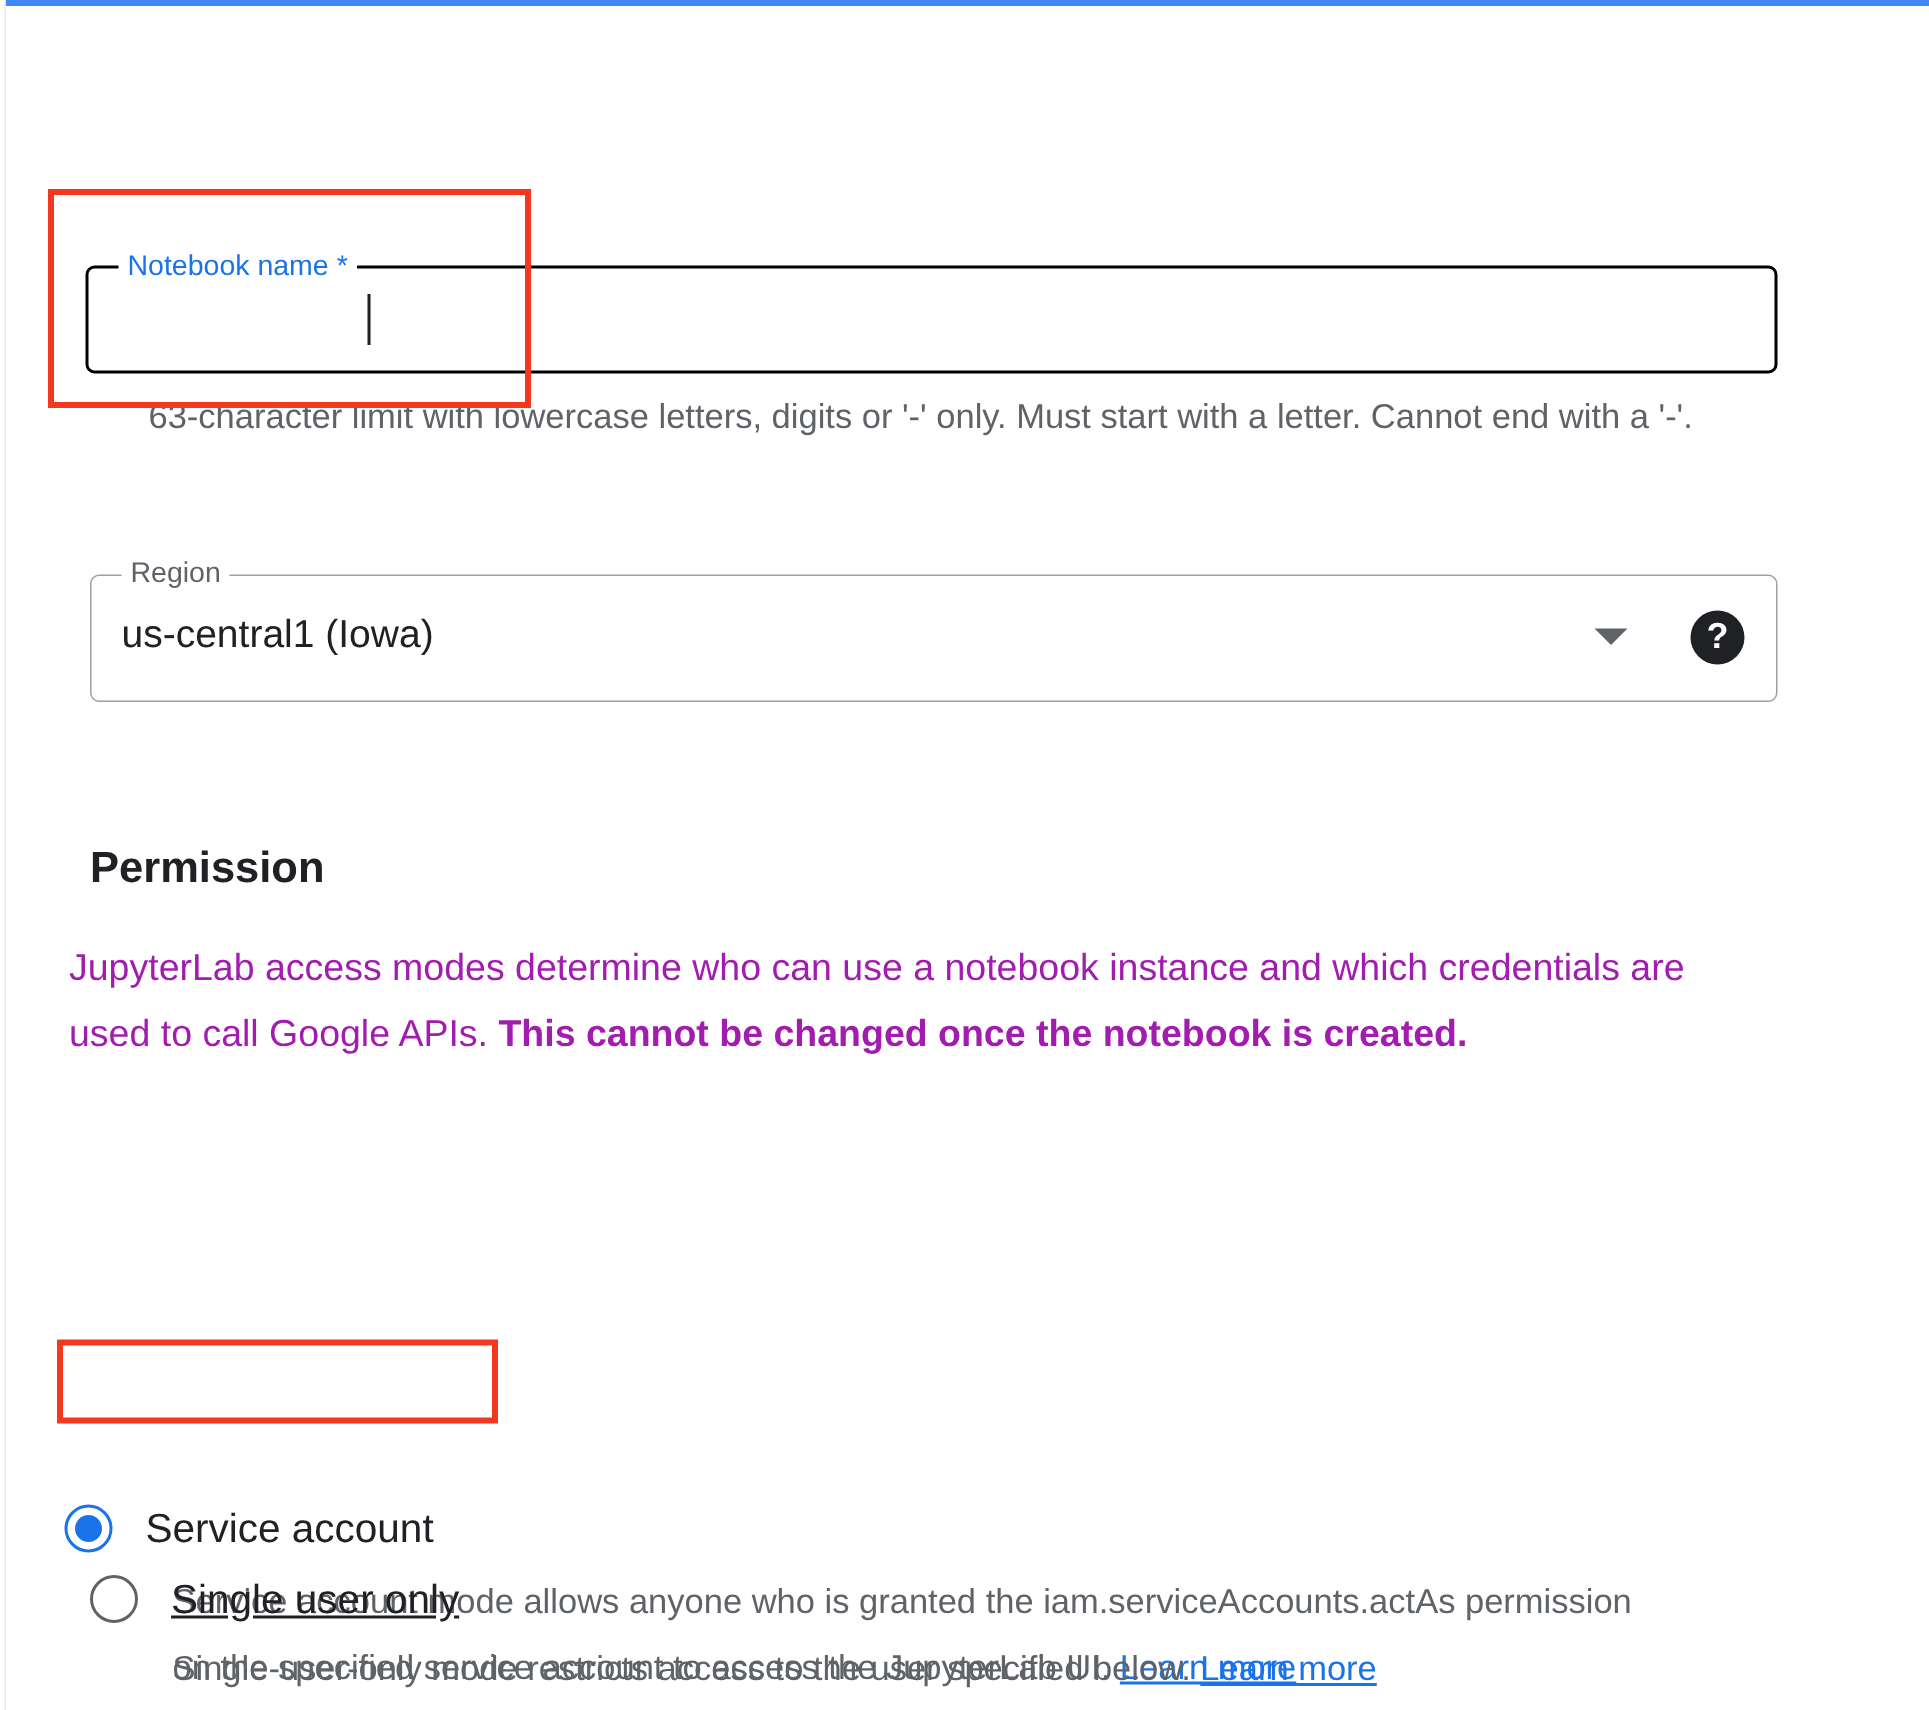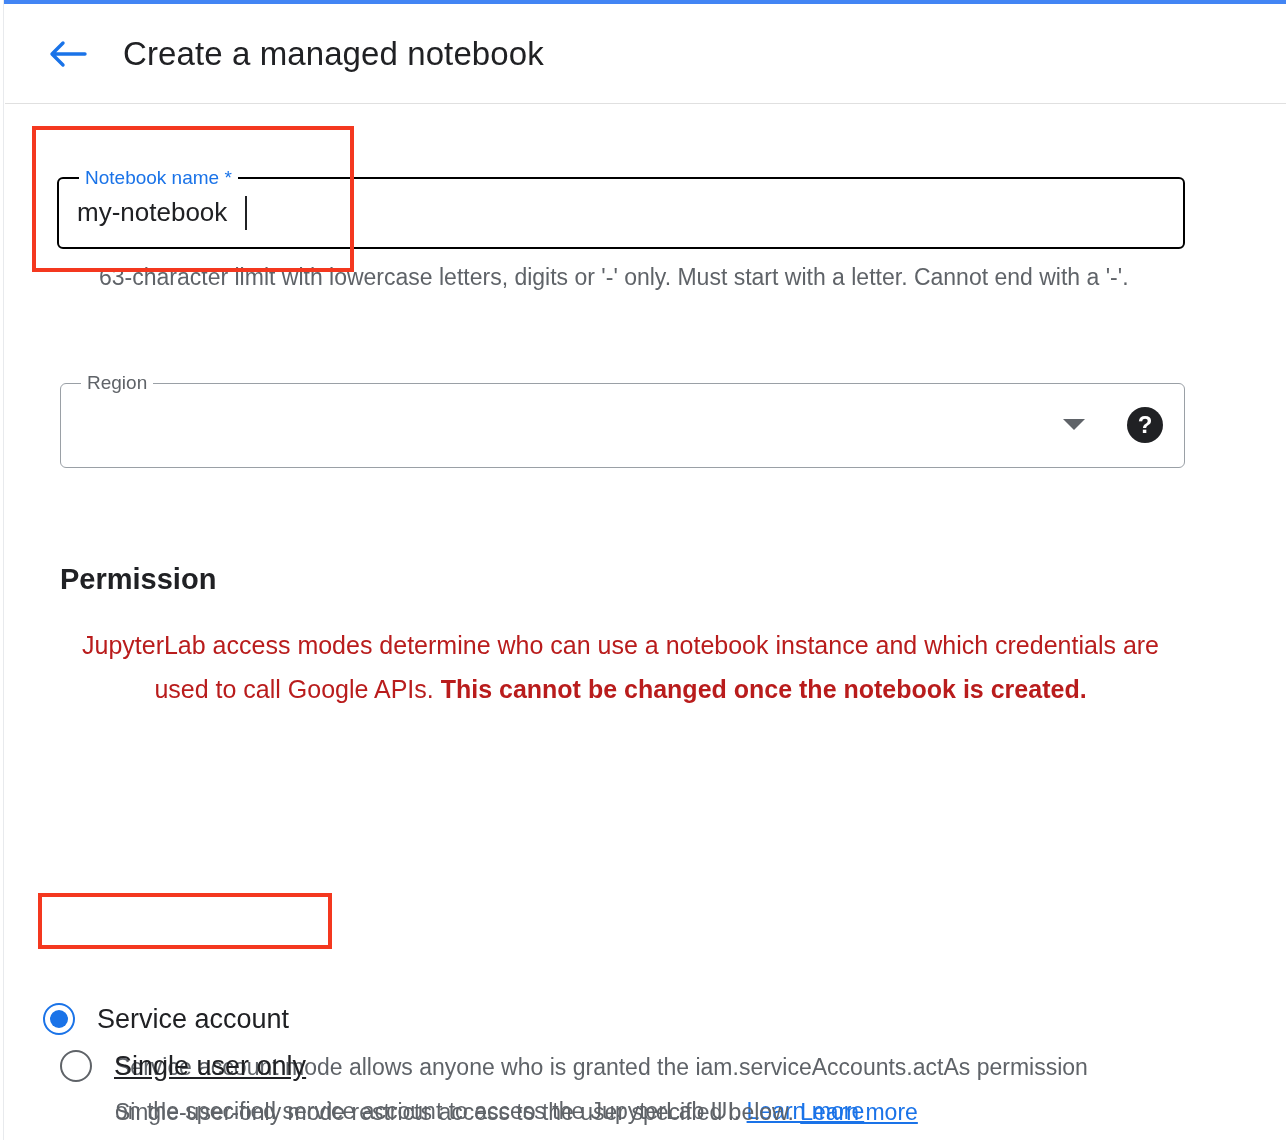--- a/index.html
+++ b/index.html
@@ -195,26 +195,25 @@
     position: absolute;
     top: 458px;
     left: 55px;
     font-size: 29px;
     font-weight: bold;
     color: #202124;
   }
   .section-desc {
     position: absolute;
     top: 518px;
-    left: 58px;
+    left: 41px;
     width: 1115px;
     font-size: 25px;
     line-height: 44px;
-    color: #b91c1c;
-    text-align: center;
+    color: #a21caf;
   }
   .section-desc b { font-weight: bold; }
 
   .radio-row {
     position: absolute;
     display: flex;
     align-items: center;
     cursor: pointer;
   }
   .radio-outer {
@@ -263,47 +262,37 @@
   #annot-radio { top: 893px; left: 38px; width: 294px; height: 56px; }
 </style>
 </head>
 <body>
 
 <div id="page">
 
   <div class="top-strip"></div>
   <div class="left-rail"></div>
 
-  <div class="header">
-    <div class="back-btn">
-      <span>
-        <svg width="40" height="32" viewBox="0 0 40 32" aria-hidden="true">
-          <path d="M38 16 H6 M16 5 L5 16 L16 27" fill="none" stroke="#1a73e8" stroke-width="3.4" stroke-linecap="round" stroke-linejoin="round"></path>
-        </svg>
-      </span>
-    </div>
-    <div class="page-title">Create a managed notebook</div>
-  </div>
 
   <div class="body">
 
     <div class="field-wrap">
       <div class="outlined-field">
         <span class="legend">Notebook name *</span>
       </div>
-      <input class="field-input" type="text" value="my-notebook" style="">
     </div>
     <div class="caret"></div>
 
     <div class="helper-text">63-character limit with lowercase letters, digits or '-' only. Must start with a letter. Cannot end with a '-'.</div>
 
     <div class="select-wrap">
       <div class="select-box">
         <span class="legend">Region</span>
       </div>
+      <div class="select-value">us-central1 (Iowa)</div>
       <div class="select-arrow"></div>
     </div>
     <div class="help-icon">?</div>
 
     <div class="section-title">Permission</div>
     <div class="section-desc">
       <span>JupyterLab access modes determine who can use a notebook instance and which credentials are used to call Google APIs. </span><b>This cannot be changed once the notebook is created.</b>
     </div>
 
     <div class="radio-row" style="top:898px; left:38px;">

